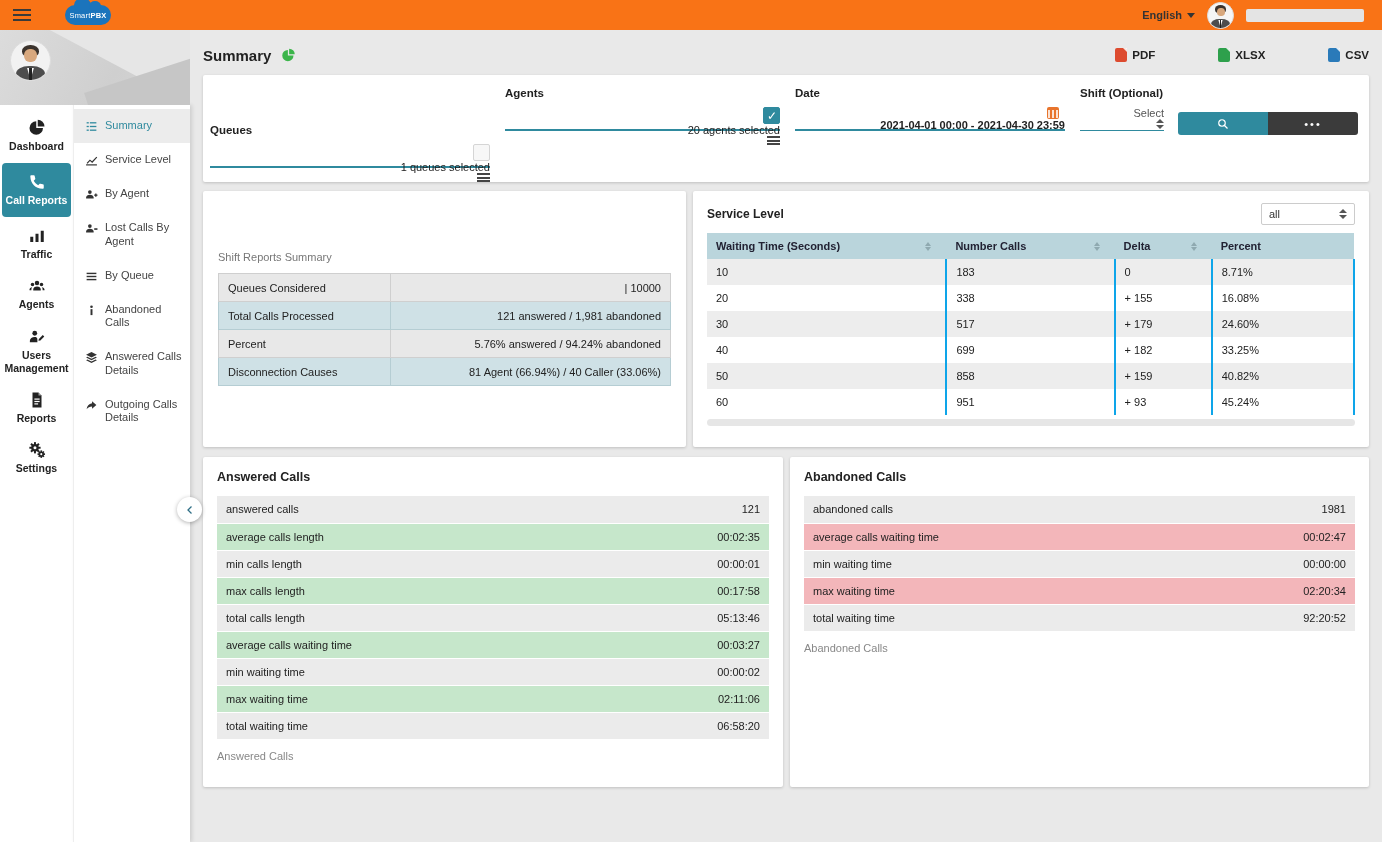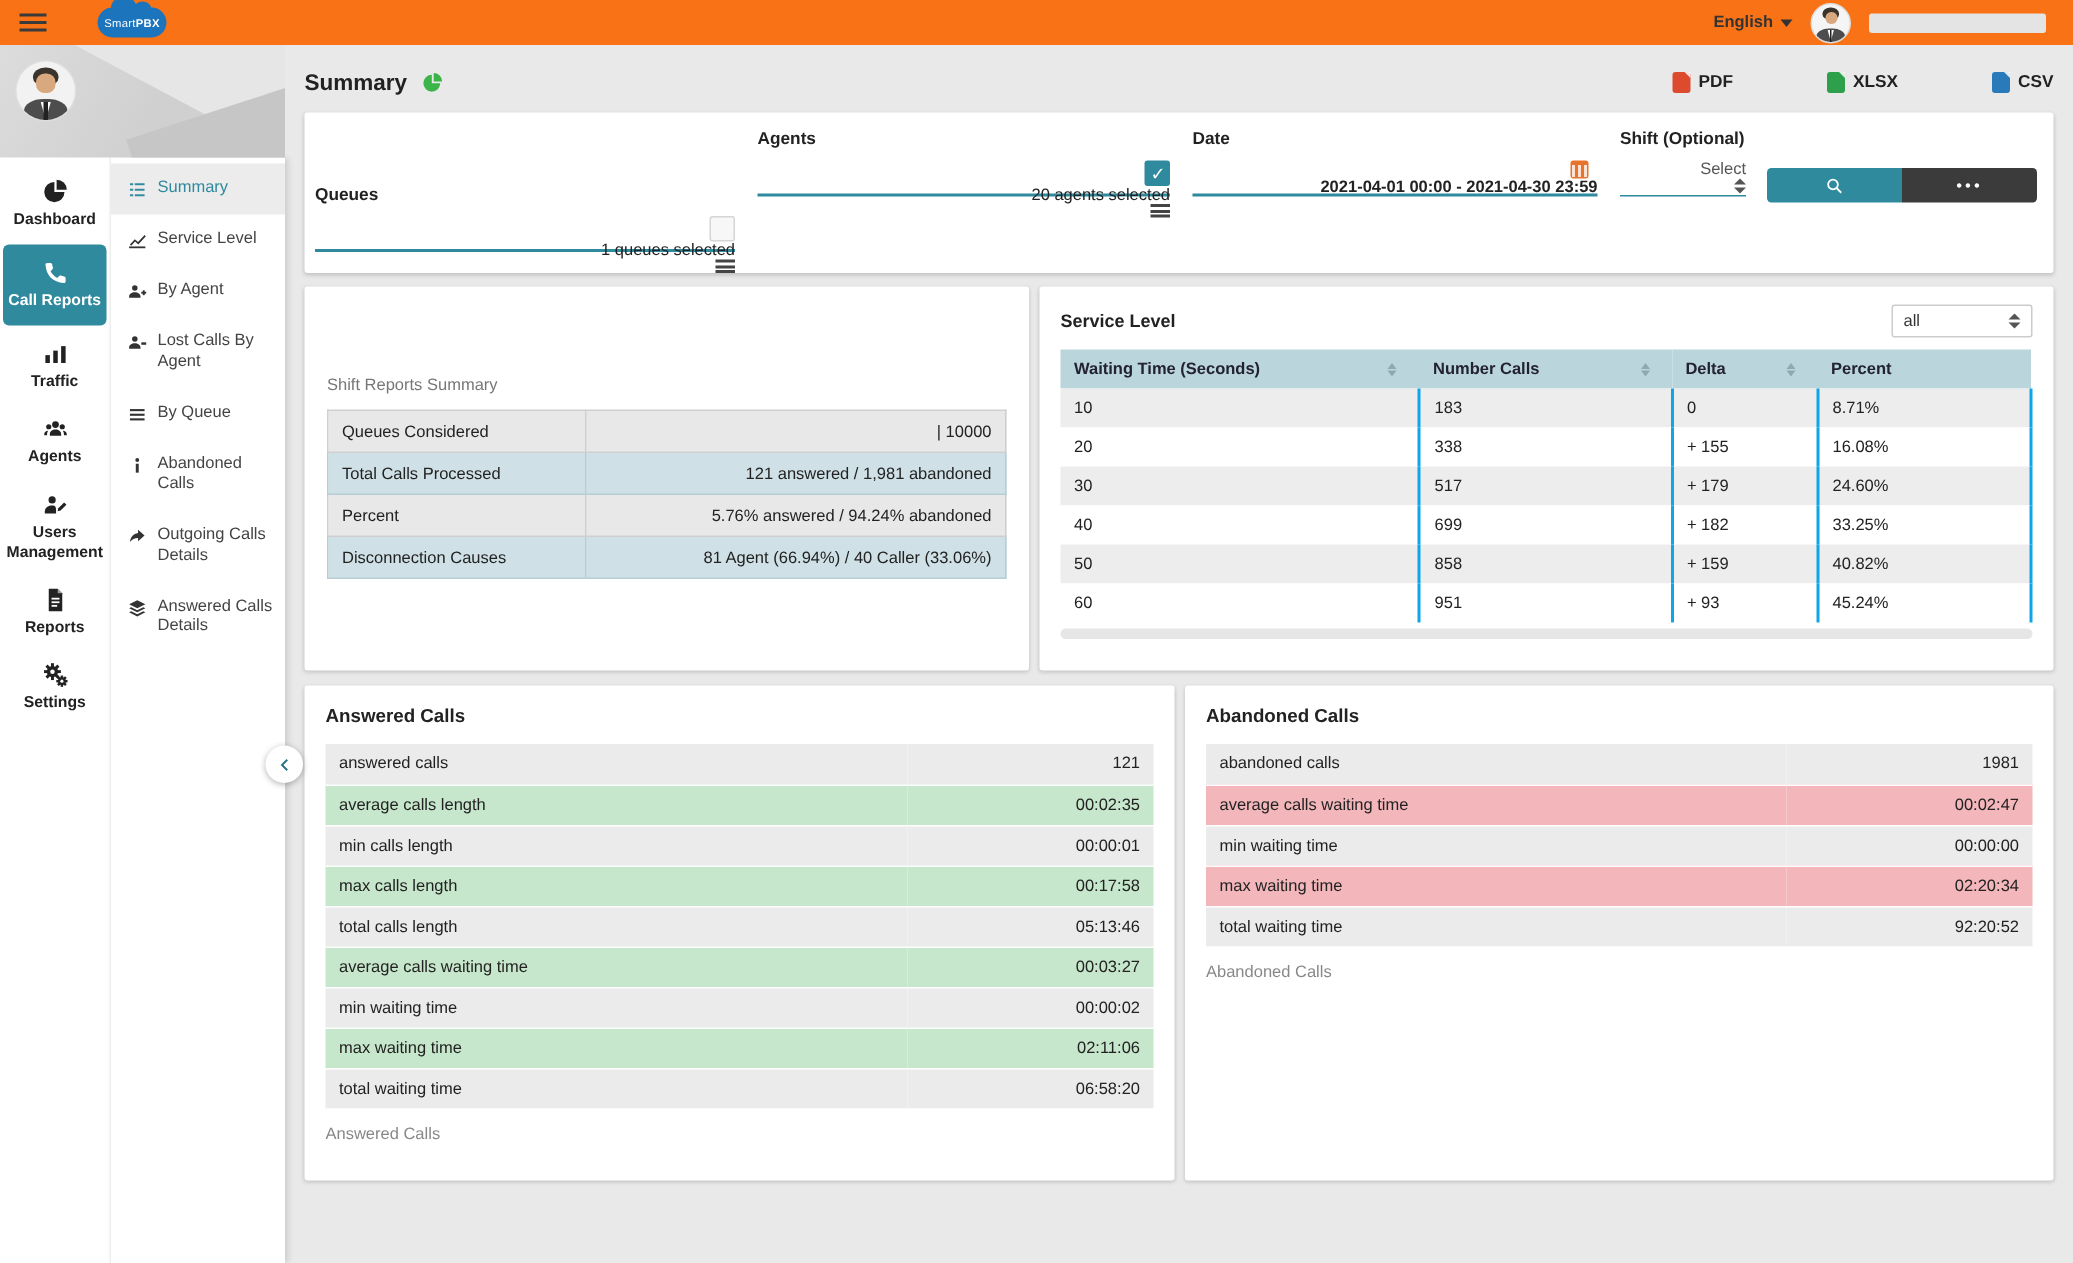--- a/index.html
+++ b/index.html
@@ -293,31 +293,31 @@
         </div>
         <div class="sitem">
           <svg viewBox="0 0 24 24">
               <circle cx="12" cy="5" r="2.4"></circle>
               <rect x="10.2" y="9.5" width="3.6" height="11"></rect>
             </svg>
           <span class="slabel">Abandoned Calls</span>
         </div>
         <div class="sitem">
           <svg viewBox="0 0 24 24">
-              <path d="M13 4v4C7 9 3.6 13.5 3 19c2.6-3.4 5.8-5 10-5v4l8-7z"></path>
-            </svg>
-          <span class="slabel">Outgoing Calls Details</span>
-        </div>
-        <div class="sitem">
-          <svg viewBox="0 0 24 24">
               <path d="M12 2 22 7l-10 5L2 7z"></path>
               <path d="M4.5 10.8 12 14.5l7.5-3.7 2.5 1.2-10 5-10-5z"></path>
               <path d="M4.5 15.8 12 19.5l7.5-3.7 2.5 1.2-10 5-10-5z"></path>
             </svg>
           <span class="slabel">Answered Calls Details</span>
+        </div>
+        <div class="sitem">
+          <svg viewBox="0 0 24 24">
+              <path d="M13 4v4C7 9 3.6 13.5 3 19c2.6-3.4 5.8-5 10-5v4l8-7z"></path>
+            </svg>
+          <span class="slabel">Outgoing Calls Details</span>
         </div>
       </nav>
     </div>
   </div>
 
   <main class="main">
 
     <div class="page-head">
       <span class="page-title">Summary</span>
       <span class="title-pie">

